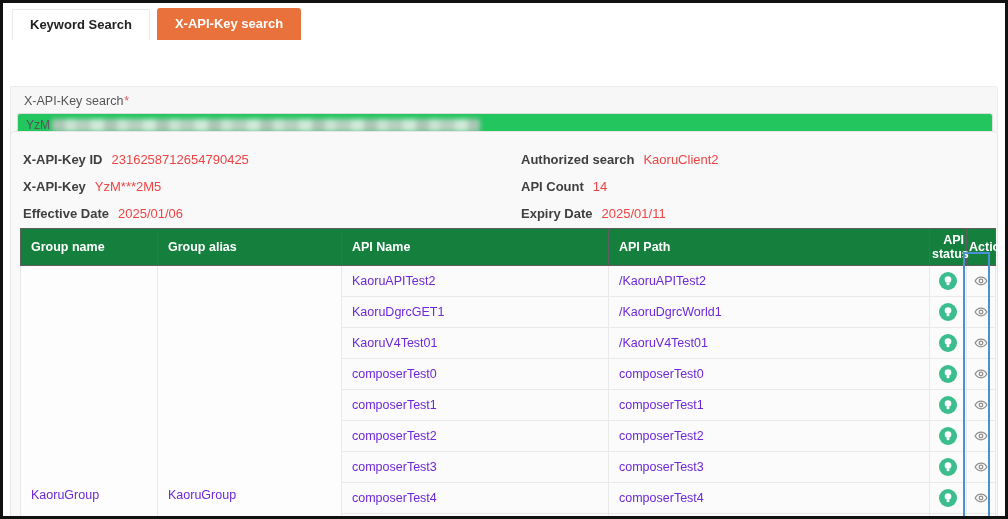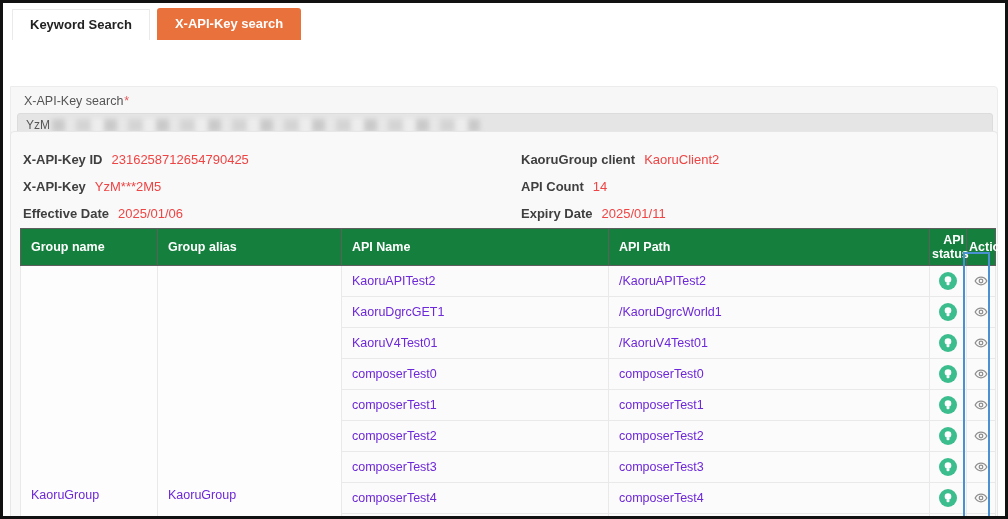--- a/index.html
+++ b/index.html
@@ -22,21 +22,21 @@
   
   .search-panel {
     position: absolute; top: 35px; left: 7px; width: 988px; height: 86px;
     background: #f7f7f7; border: 1px solid #ececec; border-radius: 0 4px 4px 4px;
     padding: 7px 6px 0 6px;
     margin-top: 48px;
   }
   .field-label { font-size: 12.5px; color: #555; padding-left: 7px; margin-bottom: 5px; }
   .required { color: #e05c5c; margin-left: 1px; }
   .key-input {
-    width: 976px; height: 24px; background: #e5e5e5;
+    width: 976px; height: 24px; background: #22c55e;
     border: 1px solid #dcdcdc; border-radius: 3px;
     display: flex; align-items: center; padding-left: 8px;
     font-size: 12px; color: #555; cursor: text;
   }
   .redacted-strip {
     display: inline-block; margin-left: 2px;
     width: 428px; height: 13px; border-radius: 2px;
     background: repeating-linear-gradient(90deg,#c6c6c6 0 13px,#e8e8e8 13px 24px,#d2d2d2 24px 39px,#efefef 39px 52px);
     filter: blur(2.5px); opacity: .85;
   }
@@ -113,21 +113,21 @@
           <span class="lbl">X-API-Key</span>
           <span class="val">YzM***2M5</span>
         </div>
         <div class="detail-line">
           <span class="lbl">Effective Date</span>
           <span class="val">2025/01/06</span>
         </div>
       </div>
       <div class="detail-col">
         <div class="detail-line">
-          <span class="lbl">KaoruGroup client</span>
+          <span class="lbl">Authorized search</span>
           <span class="val">KaoruClient2</span>
         </div>
         <div class="detail-line">
           <span class="lbl">API Count</span>
           <span class="val">14</span>
         </div>
         <div class="detail-line">
           <span class="lbl">Expiry Date</span>
           <span class="val">2025/01/11</span>
         </div>

